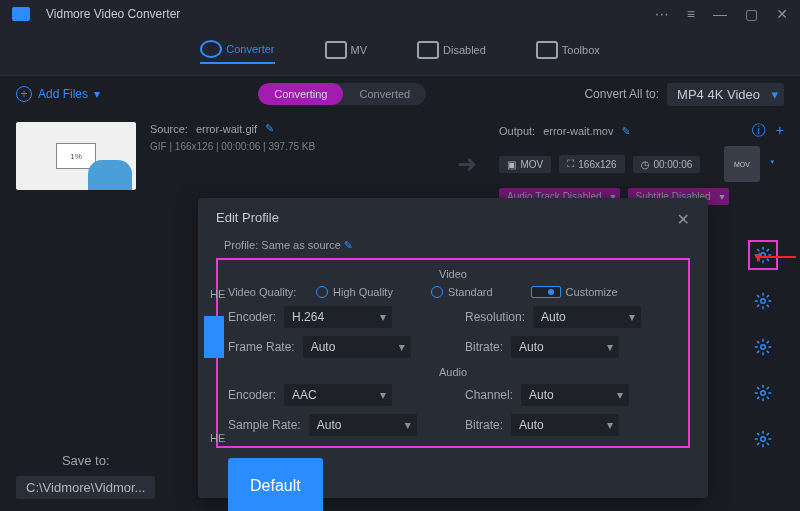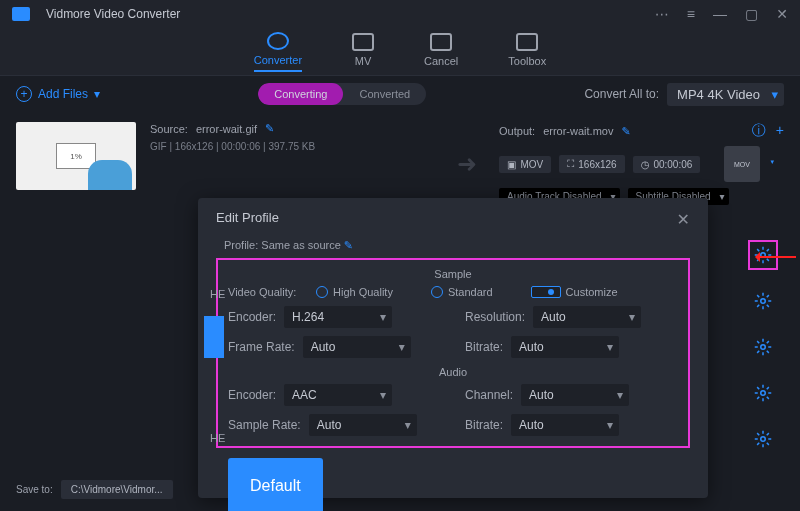--- a/index.html
+++ b/index.html
@@ -8,21 +8,21 @@
 
 .titlebar { height:28px; display:flex; align-items:center; justify-content:space-between; padding:0 12px; background:#21242c; }
 .titlebar-left { display:flex; align-items:center; gap:16px; }
 .logo-box { width:18px; height:14px; background:#2a8cff; border-radius:2px; }
 .app-title { color:#c5c9d2; font-size:12px; }
 .titlebar-right { display:flex; gap:18px; align-items:center; }
 .win-ctl { color:#8a8f9a; font-size:14px; cursor:pointer; }
 
 
 .tabs { height:48px; display:flex; justify-content:center; gap:50px; align-items:center; background:#21242c; border-bottom:1px solid #2a2e38; }
-.tab { display:flex; flex-direction:column; align-items:center; gap:4px; color:#9da2ad; cursor:pointer; padding-bottom:4px; }
+.tab { display:flex; flex-direction:row; align-items:center; gap:4px; color:#9da2ad; cursor:pointer; padding-bottom:4px; }
 .tab.active { color:#2a8cff; border-bottom:2px solid #2a8cff; }
 .tab-icon { width:22px; height:18px; border:2px solid currentColor; border-radius:3px; }
 .tab-label { font-size:11px; }
 
 
 .toolbar { height:36px; display:flex; align-items:center; justify-content:space-between; padding:0 16px; background:#1a1d24; }
 .add-files { display:flex; align-items:center; gap:6px; color:#2a8cff; cursor:pointer; }
 .add-files .plus { width:16px; height:16px; border:1.5px solid #2a8cff; border-radius:50%; display:flex; align-items:center; justify-content:center; font-size:12px; line-height:1; }
 .convert-toggle { display:flex; background:#2a2e38; border-radius:14px; overflow:hidden; }
 .toggle-opt { padding:5px 16px; font-size:11px; color:#8a8f9a; cursor:pointer; }
@@ -41,21 +41,21 @@
 .src-col, .out-col { flex:1; display:flex; flex-direction:column; gap:6px; }
 .src-line { display:flex; align-items:center; gap:8px; font-size:11px; color:#9da2ad; }
 .edit-pen { color:#2a8cff; cursor:pointer; }
 .meta-line { font-size:10px; color:#7a7f8a; }
 .out-ctrls { display:flex; gap:8px; align-items:center; }
 .out-pill { background:#2a2e38; padding:3px 8px; border-radius:2px; font-size:10px; display:flex; align-items:center; gap:4px; color:#b0b5c0; }
 .out-actions { color:#2a8cff; display:flex; gap:10px; font-size:14px; }
 .out-format { width:36px; height:36px; background:#3a3e48; border-radius:3px; display:flex; align-items:center; justify-content:center; font-size:7px; color:#c0c5d0; position:relative; }
 .out-format::after { content:"▾"; position:absolute; right:-14px; top:12px; color:#2a8cff; }
 .audio-sub-row { display:flex; gap:8px; }
-.aud-drop { background:#000000; padding:3px 18px 3px 8px; font-size:10px; color:#8a8f9a; border-radius:2px; position:relative; }
+.aud-drop { background:#701a75; padding:3px 18px 3px 8px; font-size:10px; color:#8a8f9a; border-radius:2px; position:relative; }
 .aud-drop::after { content:"▾"; position:absolute; right:4px; }
 
 
 .gear-col { position:absolute; right:26px; top:244px; display:flex; flex-direction:column; gap:24px; }
 .gear { width:22px; height:22px; color:#2a8cff; display:flex; align-items:center; justify-content:center; cursor:pointer; }
 .gear.highlight { outline:2px solid #e838d8; outline-offset:2px; }
 .gear svg { width:18px; height:18px; }
 .red-arrow { position:absolute; right:4px; top:256px; width:40px; height:2px; background:#ff2020; }
 .red-arrow::before { content:""; position:absolute; left:-6px; top:-4px; border:5px solid transparent; border-right-color:#ff2020; }
 
@@ -78,21 +78,21 @@
 .modal-btns { display:flex; justify-content:space-between; margin-top:10px; padding:0 12px; }
 .btn { padding:19px 22px; border-radius:3px; font-size:16px; cursor:pointer; border:none; }
 .btn-default { background:#2a8cff; color:#fff; }
 .btn-create { background:#2a8cff; color:#9ac8ff; outline:2px solid #e838d8; outline-offset:1px; }
 .btn-cancel { background:#2a8cff; color:#fff; }
 .btn-group-right { display:flex; gap:10px; align-items:center; }
 .red-arrow-2 { width:42px; height:2px; background:#ff2020; position:relative; }
 .red-arrow-2::after { content:""; position:absolute; right:-6px; top:-4px; border:5px solid transparent; border-left-color:#ff2020; }
 
 
-.saverow { position:absolute; left:16px; bottom:12px; display:flex; align-items:center; gap:8px; font-size:10px; color:#9da2ad; }
+.saverow { position:absolute; left:16px; bottom:12px; display:flex; align-items:center; gap:8px; font-size:13px; color:#9da2ad;flex-direction:column; }
 .path-box { background:#2a2e38; padding:4px 10px; border-radius:2px; color:#b0b5c0; }
 </style>
 </head>
 <body>
 
 <div class="titlebar">
   <div class="titlebar-left">
     <div class="logo-box"></div>
     <span class="app-title">Vidmore Video Converter</span>
   </div>
@@ -109,21 +109,21 @@
   <div class="tab active">
     <div class="tab-icon" style="border-radius:50%"></div>
     <span class="tab-label">Converter</span>
   </div>
   <div class="tab">
     <div class="tab-icon"></div>
     <span class="tab-label">MV</span>
   </div>
   <div class="tab">
     <div class="tab-icon"></div>
-    <span class="tab-label">Cancel</span>
+    <span class="tab-label">Disabled</span>
   </div>
   <div class="tab">
     <div class="tab-icon"></div>
     <span class="tab-label">Toolbox</span>
   </div>
 </div>
 
 <div class="toolbar">
   <div class="add-files">
     <span class="plus">+</span>
@@ -224,21 +224,21 @@
   <div class="modal-title">
     <span>Edit Profile</span>
     <span class="modal-close">✕</span>
   </div>
   <div class="profile-line">
     <span>Profile:</span>
     <span>Same as source</span>
     <span class="edit-pen"> ✎</span>
   </div>
   <div class="section-box">
-    <div class="sec-header">Sample</div>
+    <div class="sec-header">Video</div>
     <div class="radio-row">
       <span class="lbl">Video Quality:</span>
       <div class="radio-opt">
           <span class="radio-circ"></span>
           <span>High Quality</span>
         </div>
       <div class="radio-opt">
           <span class="radio-circ"></span>
           <span>Standard</span>
         </div>

